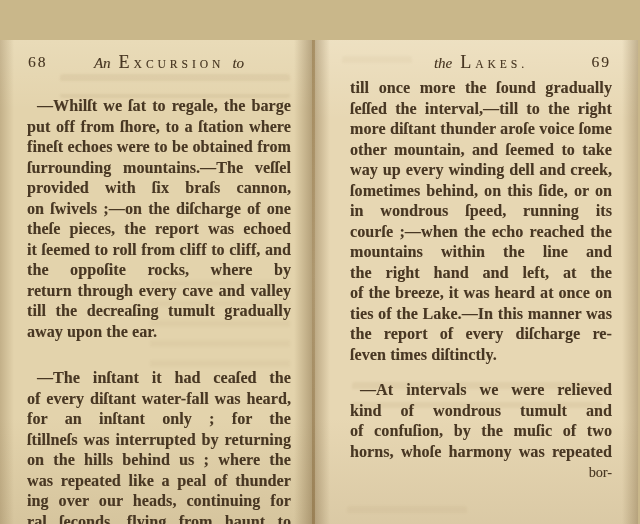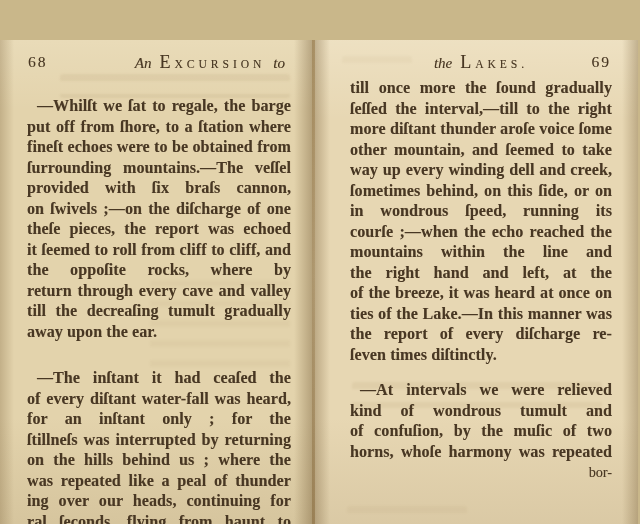--- a/index.html
+++ b/index.html
@@ -36,21 +36,21 @@
   
   .page { color:#483723; }
   .pg-header, .body { text-shadow:0.3px 0.3px 0.6px rgba(72,55,35,0.35); }
 
   
   .pg-header { position:absolute; top:12px; left:0; width:100%; height:22px; z-index:2; }
   .pg-num { position:absolute; top:1px; font-size:15.5px; letter-spacing:2px; }
   .page.left  .pg-num { left:28px; }
   .page.right .pg-num { right:27px; }
   .pg-title { position:absolute; top:0; text-align:center; white-space:nowrap; }
-  .page.left  .pg-title { left:21px; width:264px;text-align:right; }
+  .page.left  .pg-title { left:37px; width:264px; }
   .page.right .pg-title { left:38px; width:262px; }
   .tpart.it   { font-style:italic; font-size:15px; }
   .tpart.caps { display:inline-block; font-size:11.5px; letter-spacing:4px; }
   .tpart.caps::first-letter { font-size:18px; }
   .tpart + .tpart { margin-left:8px; }
 
   
   .body { position:absolute; z-index:2; }
   .page.left  .body { left:27px; top:56px;  width:264px; }
   .page.right .body { left:38px; top:38px;  width:262px; }

